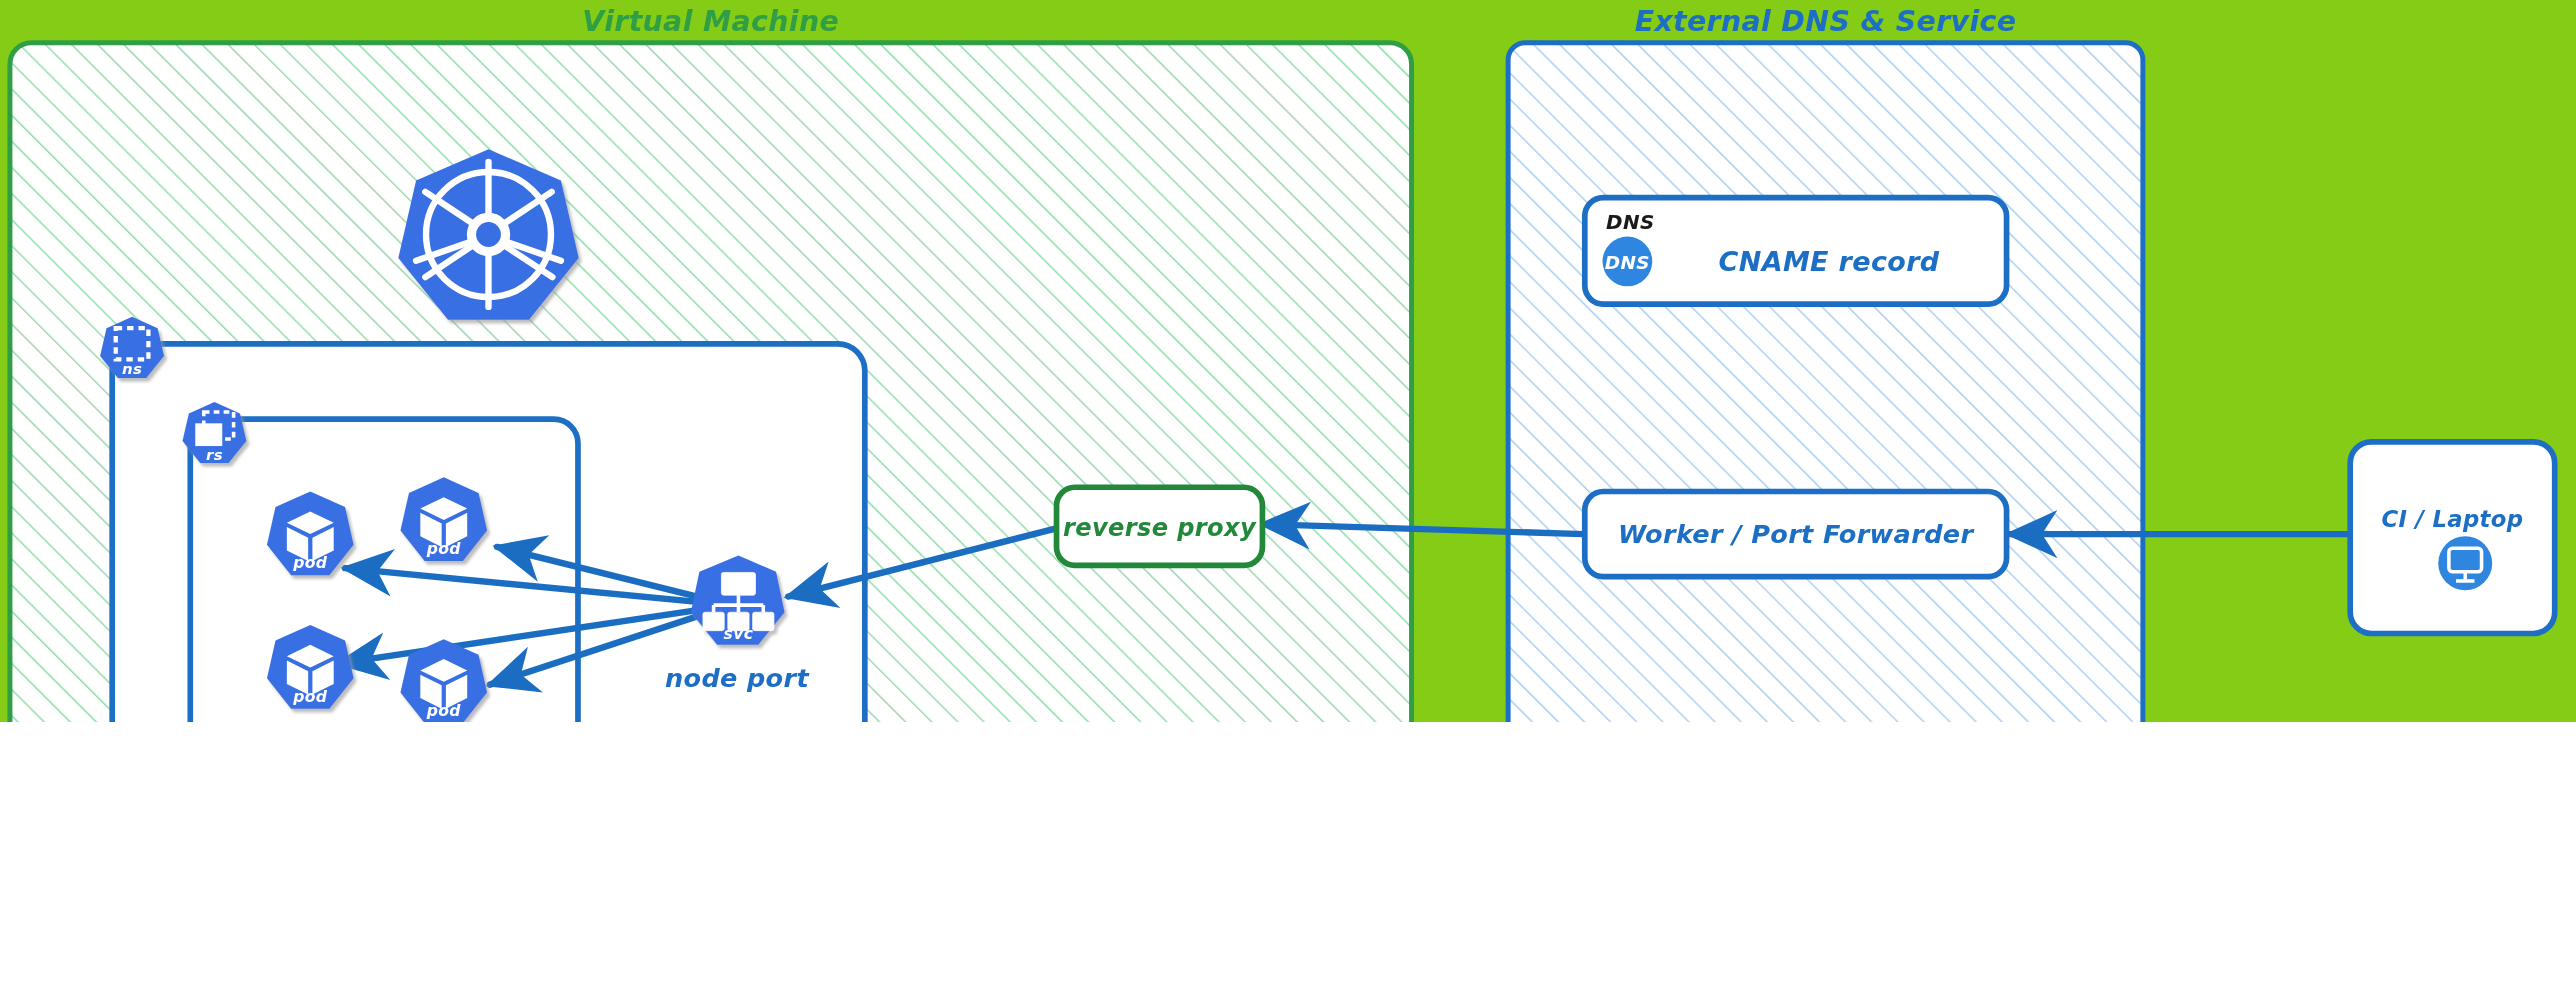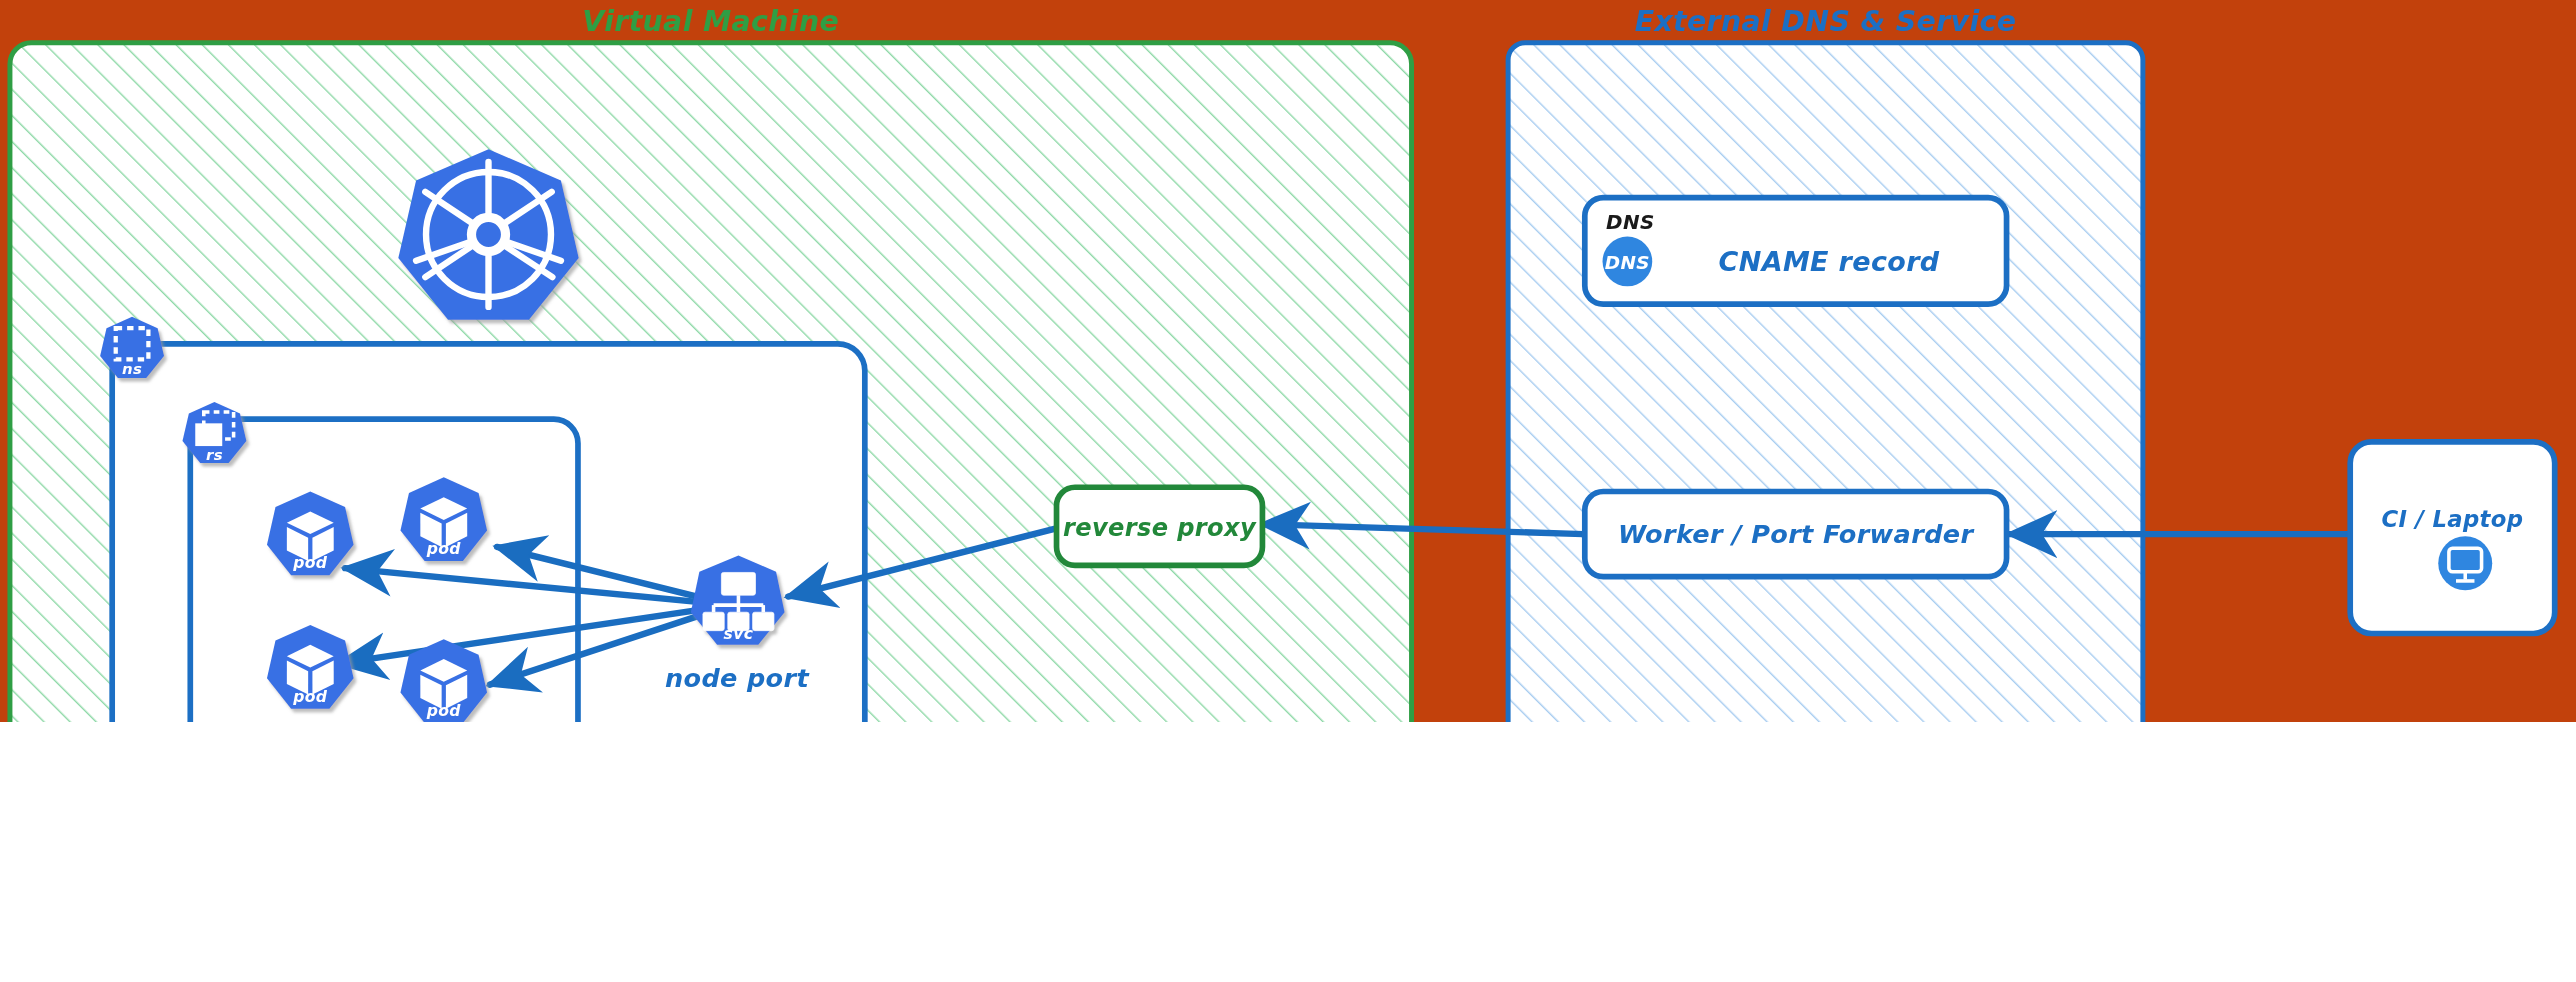--- a/index.html
+++ b/index.html
@@ -6,21 +6,21 @@
   html, body {
     margin: 0;
     padding: 0;
     background: #ffffff;
     font-family: "DejaVu Sans", sans-serif;
   }
   #canvas {
     position: relative;
     width: 2576px;
     height: 722px;
-    background: #c2410c;
+    background: #84cc16;
     overflow: hidden;
   }
   svg.layer {
     position: absolute;
     left: 0;
     top: 0;
     width: 2576px;
     height: 983px;
     overflow: visible;
   }

